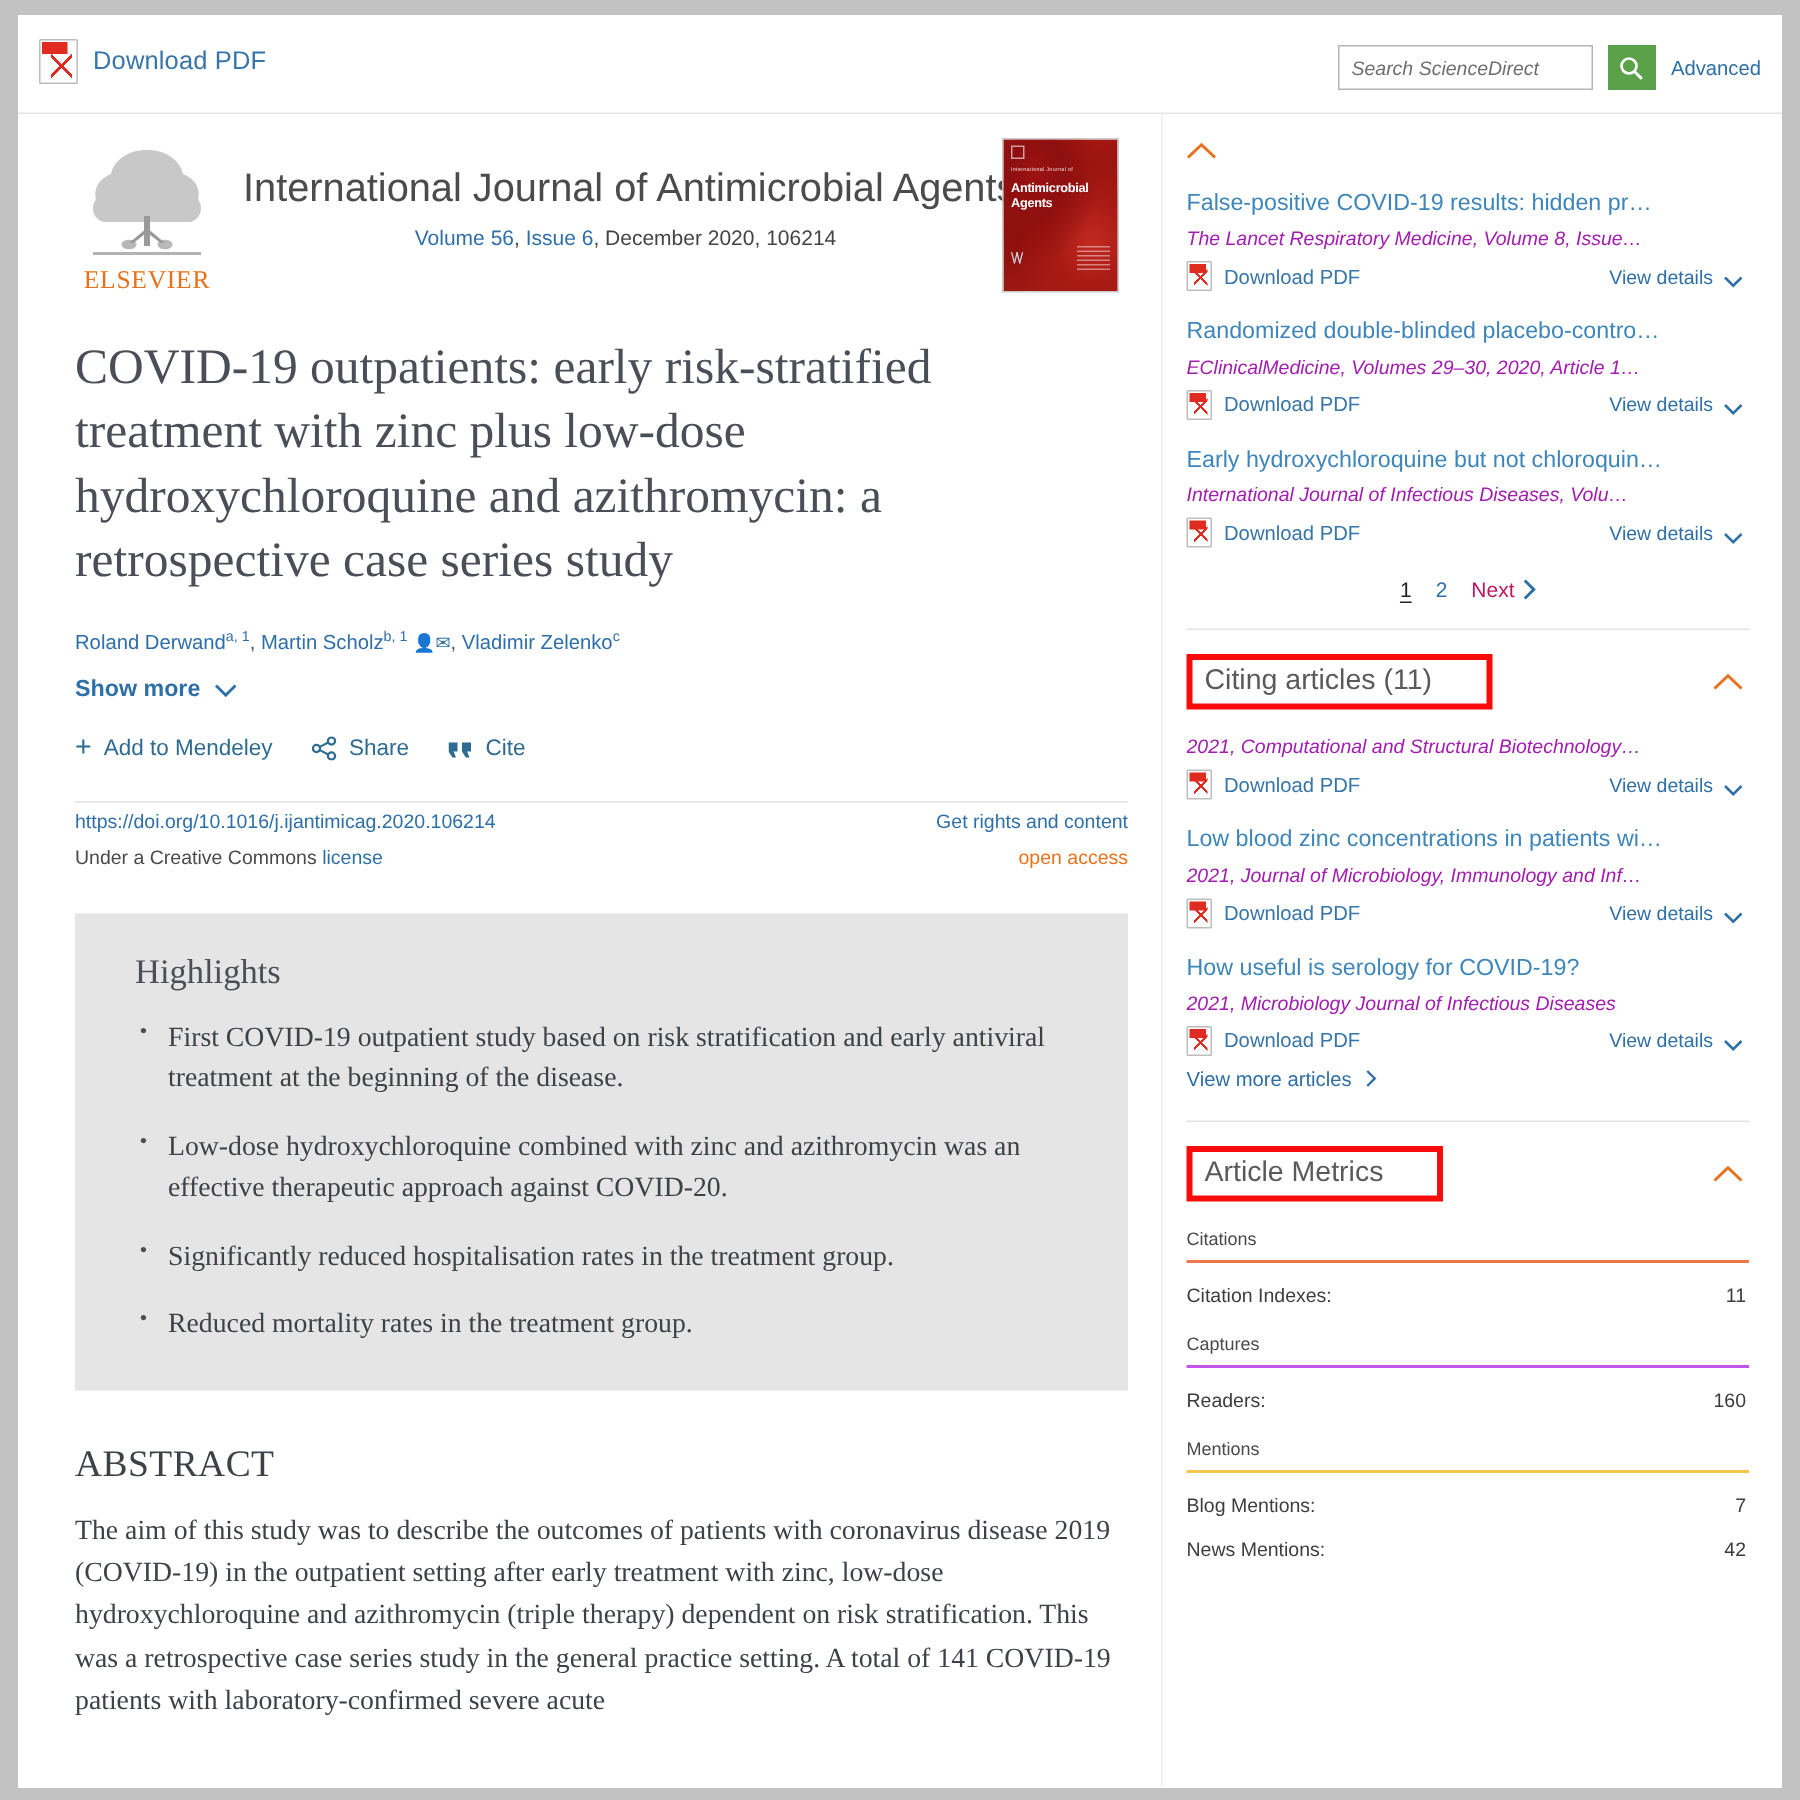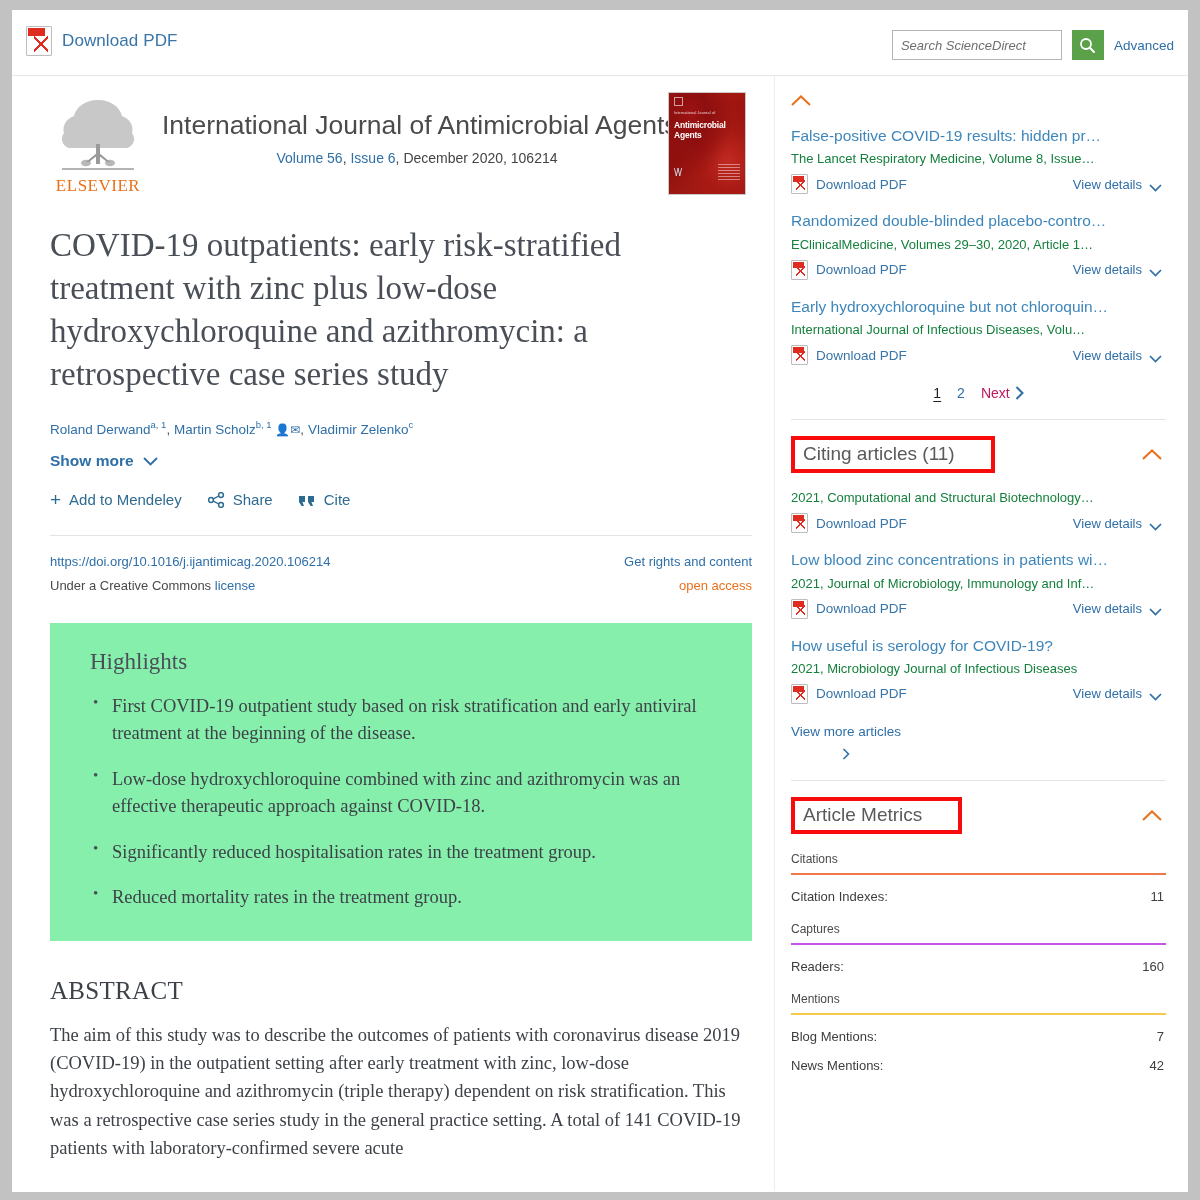--- a/index.html
+++ b/index.html
@@ -191,36 +191,36 @@
     font-size: 15px; color: #2e6b91;
   }
   #actions .act {
     display: inline-flex; align-items: center; gap: 8px; cursor: pointer;
   }
   #actions .plus { font-size: 19px; line-height: 1; color: #2e6b91; }
 
   #doi-block {
     margin: 26px 22px 0 38px;
     border-top: 1px solid #e3e3e3;
-    padding-top: 18px;
+    padding-top: 5px;
   }
   .doi-row {
     display: flex; justify-content: space-between; align-items: baseline;
     font-size: 13px; margin-bottom: 9px;
   }
   .doi-link { color: #2f6fa8; cursor: pointer; }
   .rights-link { color: #2f6fa8; cursor: pointer; }
   .license-text { color: #4a4a4a; }
   .license-text .lk { color: #2f6fa8; cursor: pointer; }
   .oa-text { color: #e9711c; }
 
   
   #highlights {
     margin: 30px 22px 0 38px;
-    background: #86efac;
+    background: #e5e5e5;
     padding: 26px 40px 30px 40px;
   }
   #highlights h3 {
     font-family: "Liberation Serif", serif;
     font-weight: normal; font-size: 23px;
     color: #4a4f57; margin: 0 0 18px 0;
   }
   #highlights ul { margin: 0; padding: 0 0 0 22px; list-style: none; }
   #highlights li {
     position: relative;
@@ -270,22 +270,22 @@
     background: #fff;
   }
   .sb-item { margin-top: 17px; }
   .sb-item .it-title {
     color: #3e86ba; font-size: 15.5px;
     line-height: 1.25; white-space: nowrap;
     overflow: hidden; text-overflow: ellipsis;
     cursor: pointer;
   }
   .sb-item .it-meta {
-    color: #15803d; font-size: 13px; margin-top: 6px;
-    white-space: nowrap; overflow: hidden; text-overflow: ellipsis;
+    color: #a21caf; font-size: 13px; margin-top: 6px;
+    white-space: nowrap; overflow: hidden; text-overflow: ellipsis; font-style: italic;
   }
   .sb-item .it-actions {
     display: flex; align-items: center; justify-content: space-between;
     margin-top: 8px; padding-right: 4px;
   }
   .it-dl { display: inline-flex; align-items: center; gap: 8px; cursor: pointer; }
   .it-dl span { color: #3875a8; font-size: 13.5px; }
   .it-vd {
     color: #2f6fa8; font-size: 13px;
     display: inline-flex; align-items: flex-end; gap: 7px; cursor: pointer;
@@ -300,23 +300,23 @@
   }
   #rec-pager .pg.active {
     color: #222; text-decoration: underline; text-underline-offset: 3px;
   }
   #rec-pager .next {
     font-size: 14px; color: #be185d; display: inline-flex;
     align-items: center; gap: 5px; cursor: pointer;
   }
   .sb-divider { border-top: 1px solid #e3e3e3; margin-top: 14px; }
   #view-more {
-    margin-top: 20px; padding-bottom: 6px;
+    margin-top: 8px; padding-bottom: 6px;
     color: #2f6fa8; font-size: 13.5px;
-    display: inline-flex; align-items: center; gap: 9px; cursor: pointer; flex-direction: column;
+    display: inline-flex; align-items: center; gap: 9px; cursor: pointer;
   }
 
   
   .metric-group { margin-top: 18px; }
   .metric-group .mg-label {
     font-size: 12px; color: #4a4a4a; padding-bottom: 7px;
   }
   .metric-group .mg-rule { height: 2px; }
   .metric-row {
     display: flex; justify-content: space-between;
@@ -443,21 +443,21 @@
             <span class="lk">license</span>
           </span>
           <span class="oa-text">open access</span>
         </div>
       </div>
 
       <div id="highlights">
         <h3>Highlights</h3>
         <ul>
           <li>First COVID-19 outpatient study based on risk stratification and early antiviral treatment at the beginning of the disease.</li>
-          <li>Low-dose hydroxychloroquine combined with zinc and azithromycin was an effective therapeutic approach against COVID-18.</li>
+          <li>Low-dose hydroxychloroquine combined with zinc and azithromycin was an effective therapeutic approach against COVID-20.</li>
           <li>Significantly reduced hospitalisation rates in the treatment group.</li>
           <li>Reduced mortality rates in the treatment group.</li>
         </ul>
       </div>
 
       <div id="abstract">
         <h2>ABSTRACT</h2>
         <p>The aim of this study was to describe the outcomes of patients with coronavirus disease 2019 (COVID-19) in the outpatient setting after early treatment with zinc, low-dose hydroxychloroquine and azithromycin (triple therapy) dependent on risk stratification. This was a retrospective case series study in the general practice setting. A total of 141 COVID-19 patients with laboratory-confirmed severe acute</p>
       </div>
     </div>

